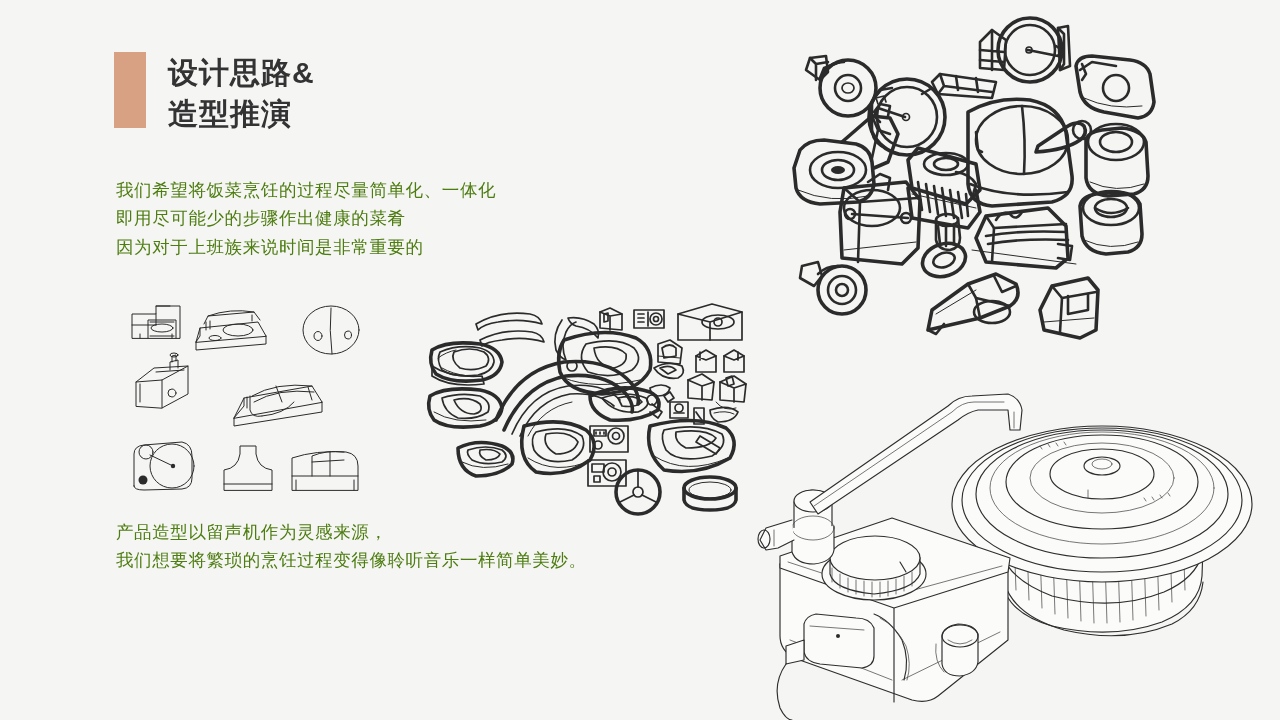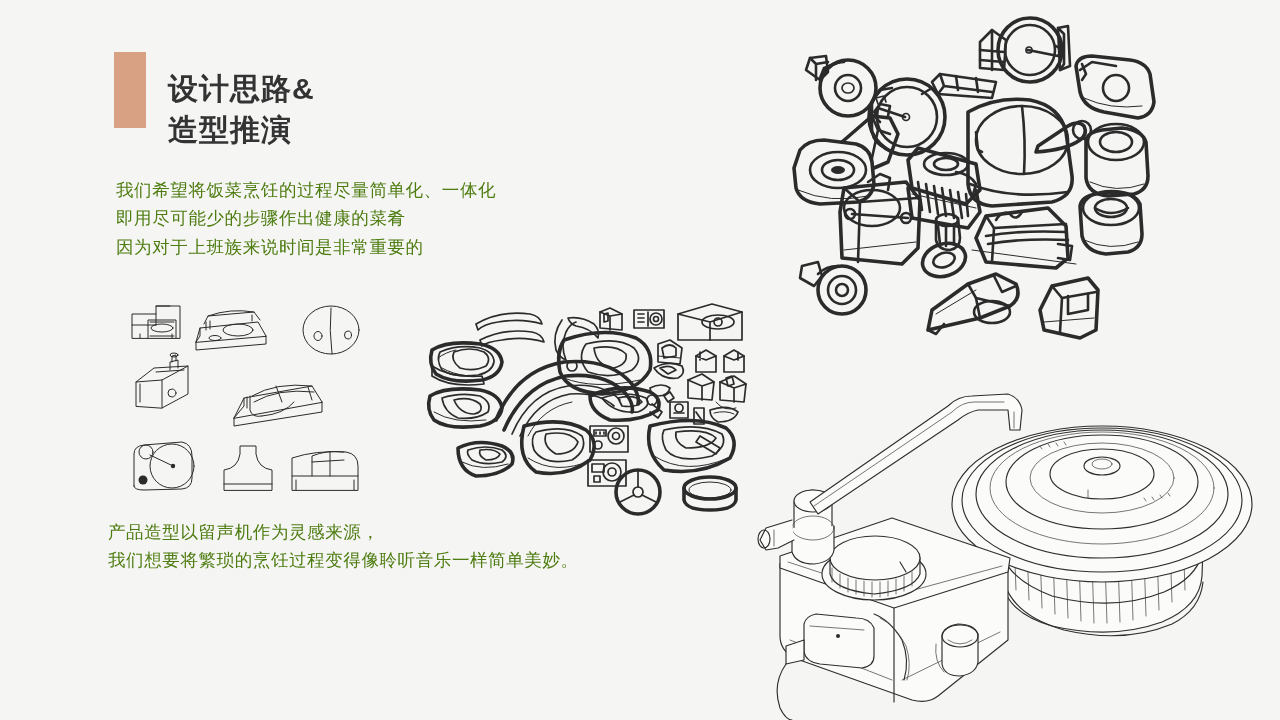--- a/index.html
+++ b/index.html
@@ -15,34 +15,33 @@
   .title-block { position:absolute; left:114px; top:52px; display:flex; align-items:flex-start; }
   .accent-bar { width:32px; height:76px; background:#d9a183; flex:0 0 auto; }
   .title-text {
     margin-left:22px;
     font-size:30px;
     font-weight:bold;
     color:#333333;
     line-height:1.38;
     letter-spacing:1px;
     white-space:pre-line;
-    margin-top:16px;
   }
 
   
   .para {
     position:absolute;
     color:#4d7c0f;
     font-size:17.5px;
     line-height:1.62;
     letter-spacing:0.6px;
     white-space:pre-line;
   }
   #para-intro { left:116px; top:176px; }
-  #para-caption { left:108px; top:518px; }
+  #para-caption { left:116px; top:518px; }
 
   
   .sketch { position:absolute; }
   #cluster-structured { left:126px; top:298px; width:250px; height:195px; }
   #cluster-freehand   { left:424px; top:300px; width:340px; height:215px; }
   #cluster-ink        { left:780px; top:12px;  width:390px; height:330px; }
   #product-render     { left:752px; top:368px; width:500px; height:352px; }
   .sketch svg { display:block; width:100%; height:100%; overflow:visible; }
   .ln { fill:none; stroke:#2b2b2b; stroke-linecap:round; stroke-linejoin:round; }
   .thin  { stroke-width:1; }

